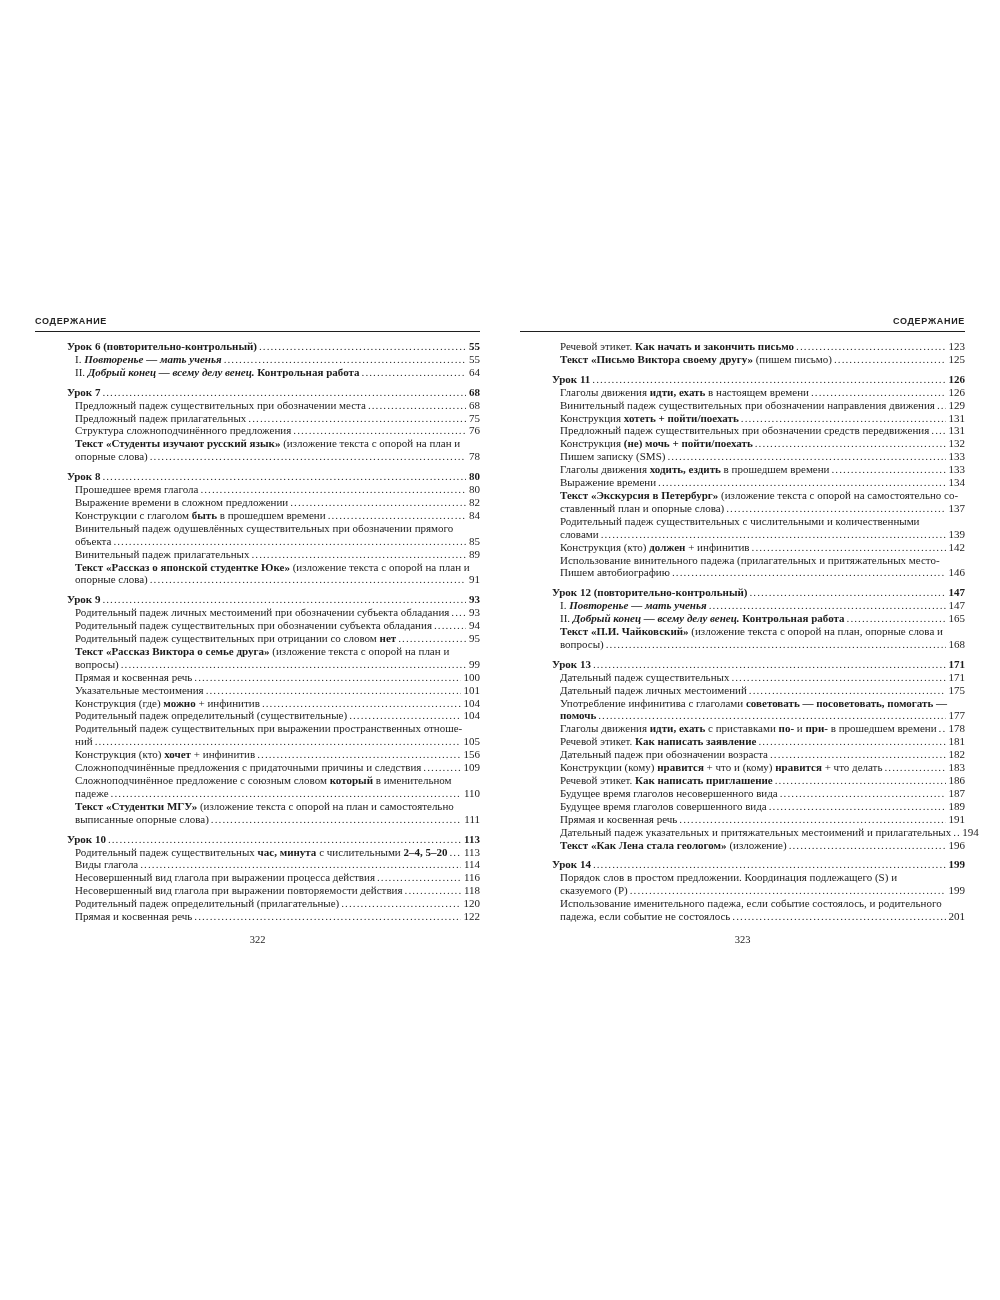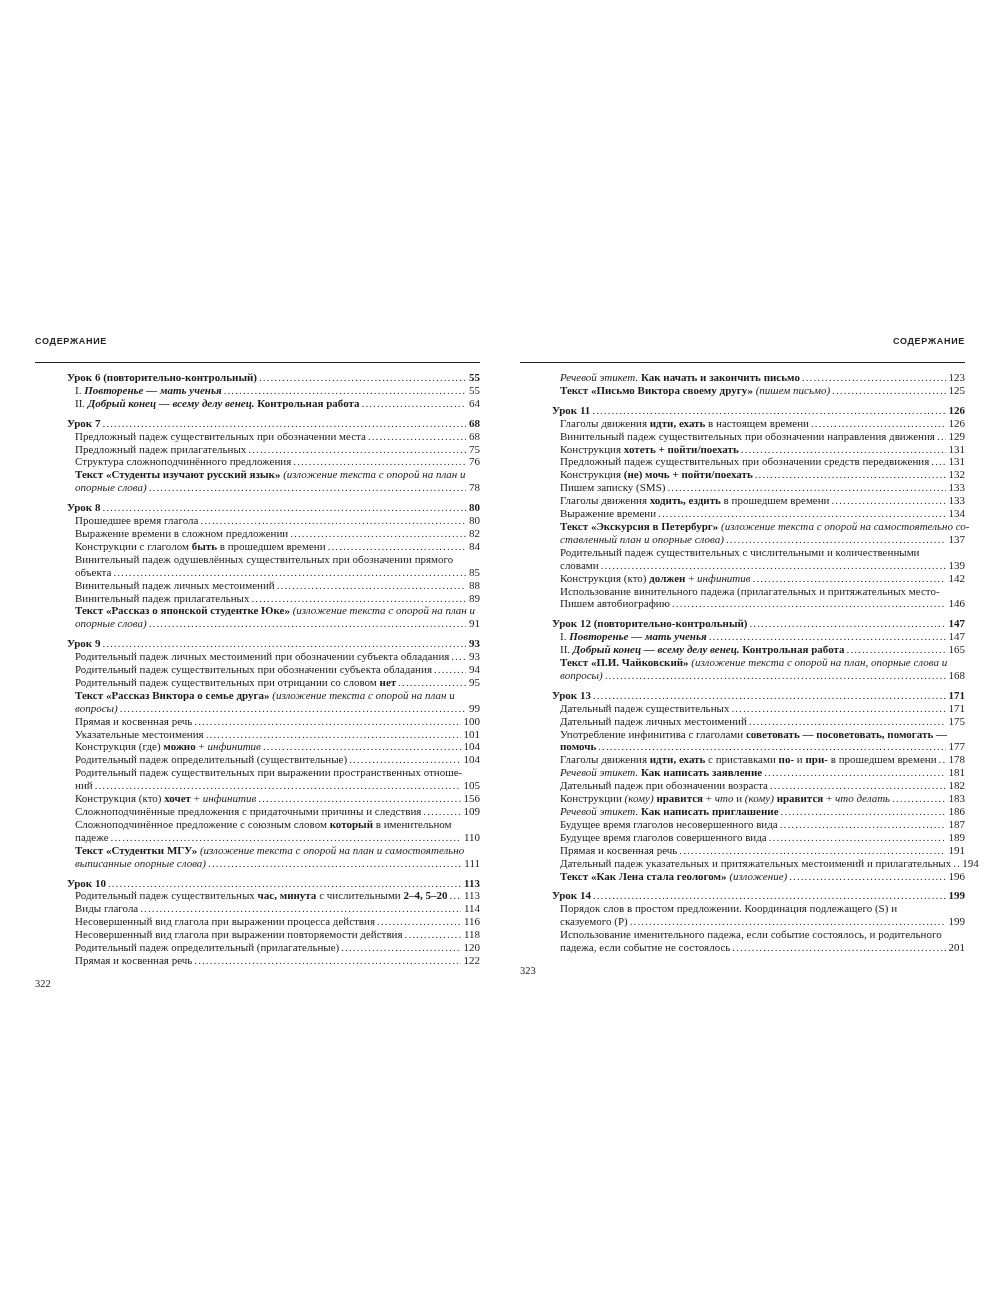--- a/index.html
+++ b/index.html
@@ -16,48 +16,48 @@
     top: 316px; left: 35px; right: 35px;
     display: flex;
     gap: 40px;
   }
   .page { width: 445px; flex: 0 0 445px; }
   .page-header {
     font-family: "Liberation Sans", sans-serif;
     font-size: 9px; font-weight: bold;
     letter-spacing: 0.7px;
     color: #222;
-    padding-bottom: 16px;
+    padding-bottom: 5px;
     border-bottom: 1.6px solid #1f1f1f;
-    margin-top: 20px;
   }
   .page.right .page-header { text-align: right; }
   .entries { margin-top: 8px; margin-left: 32px; }
   .entry { font-size: 11px; line-height: 12.9px; }
   .entry.sec { margin-top: 7px; }
   .entry.item { padding-left: 8px; }
   .line { display: block; white-space: nowrap; }
   .line.last { display: flex; align-items: baseline; }
   .line .txt { white-space: nowrap; }
   .s-b  { font-weight: bold; }
-  .s-i  { font-style: italic; }
+  .s-i  { }
   .s-bi { font-weight: bold; font-style: italic; }
   .leader {
     flex: 1 1 auto; min-width: 6px;
     overflow: hidden; white-space: nowrap;
     margin: 0 3px 0 2px;
     letter-spacing: 1.1px;
     color: #2a2a2a;
   }
   .leader::before {
     content: "...................................................................................................................................................................";
   }
   .pg { flex: 0 0 auto; white-space: nowrap; }
   .folio {
     margin-top: 11px;
+    text-align: center;
     font-size: 10.5px;
     color: #1c1c1c;
   }
 </style>
 </head>
 <body>
 
 <div class="spread">
   <div class="page left">
     <div class="page-header">СОДЕРЖАНИЕ</div>
@@ -150,27 +150,20 @@
         <div class="entry item">
           <div class="line"><span class="txt"><span>Винительный падеж одушевлённых существительных при обозначении прямого</span></span></div>
           <div class="line last">
             <span class="txt"><span>объекта</span></span>
             <span class="leader"></span>
             <span class="pg">85</span>
           </div>
         </div>
         <div class="entry item">
           <div class="line last">
-            <span class="txt"><span>Винительный падеж личных местоимений</span></span>
-            <span class="leader"></span>
-            <span class="pg">88</span>
-          </div>
-        </div>
-        <div class="entry item">
-          <div class="line last">
             <span class="txt"><span>Винительный падеж прилагательных</span></span>
             <span class="leader"></span>
             <span class="pg">89</span>
           </div>
         </div>
         <div class="entry item">
           <div class="line"><span class="txt"><span class="s-b">Текст «Рассказ о японской студентке Юке» </span><span class="s-i">(изложение текста с опорой на план и</span></span></div>
           <div class="line last">
             <span class="txt"><span class="s-i">опорные слова)</span></span>
             <span class="leader"></span>

